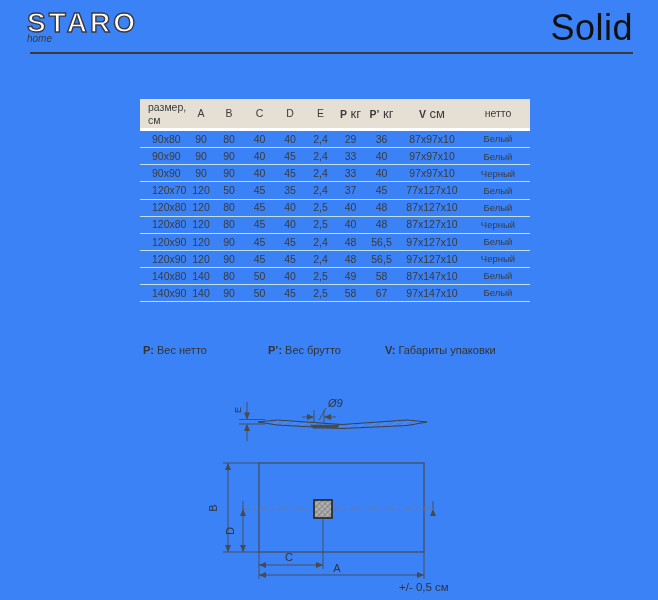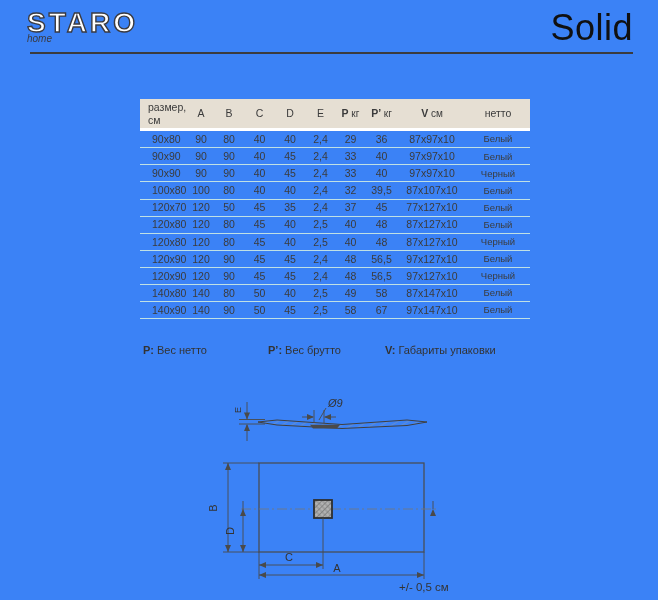--- a/index.html
+++ b/index.html
@@ -24,21 +24,21 @@
   .rule { position:absolute; left:30px; top:52px; width:603px; border-top:2px solid #3b3b3e; }
 
   
   table.spec { position:absolute; left:140px; top:99px; width:390px; border-collapse:collapse; table-layout:fixed; }
   table.spec th {
     background:#e6dfd3; font-weight:400; font-size:10.5px; color:#3b3b3b;
     padding:2px 0; line-height:1.2; border-bottom:3px solid #fff; text-align:center;
   }
   table.spec th:first-child { text-align:left; padding-left:8px; }
   table.spec th b { font-weight:700; }
-  table.spec th .unit { font-size:10px; }
+  table.spec th .unit { font-size:13px; }
   table.spec td {
     font-size:10.5px; color:#3b3b3b; text-align:center; padding:2.8px 0;
     line-height:1; border-bottom:1px solid #bfe0e4; white-space:nowrap;
   }
   table.spec td:first-child { text-align:left; padding-left:12px; }
   table.spec td:last-child { font-size:9.5px; }
 
   
   .legend { position:absolute; left:143px; top:344px; display:flex; font-size:11px; color:#333; }
   .legend .item { display:flex; }
@@ -121,32 +121,20 @@
           <td>90</td>
           <td>40</td>
           <td>45</td>
           <td>2,4</td>
           <td>33</td>
           <td>40</td>
           <td>97x97x10</td>
           <td>Черный</td>
         </tr>
         <tr>
-          <td>100x80</td>
-          <td>100</td>
-          <td>80</td>
-          <td>40</td>
-          <td>40</td>
-          <td>2,4</td>
-          <td>32</td>
-          <td>39,5</td>
-          <td>87x107x10</td>
-          <td>Белый</td>
-        </tr>
-        <tr>
           <td>120x70</td>
           <td>120</td>
           <td>50</td>
           <td>45</td>
           <td>35</td>
           <td>2,4</td>
           <td>37</td>
           <td>45</td>
           <td>77x127x10</td>
           <td>Белый</td>

